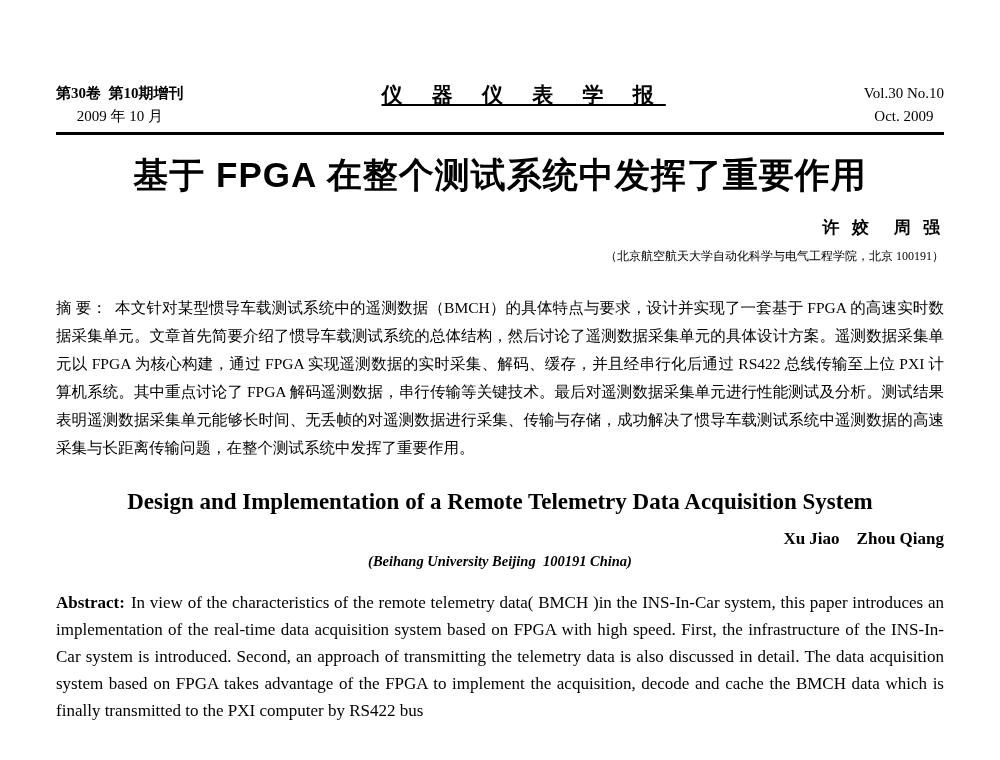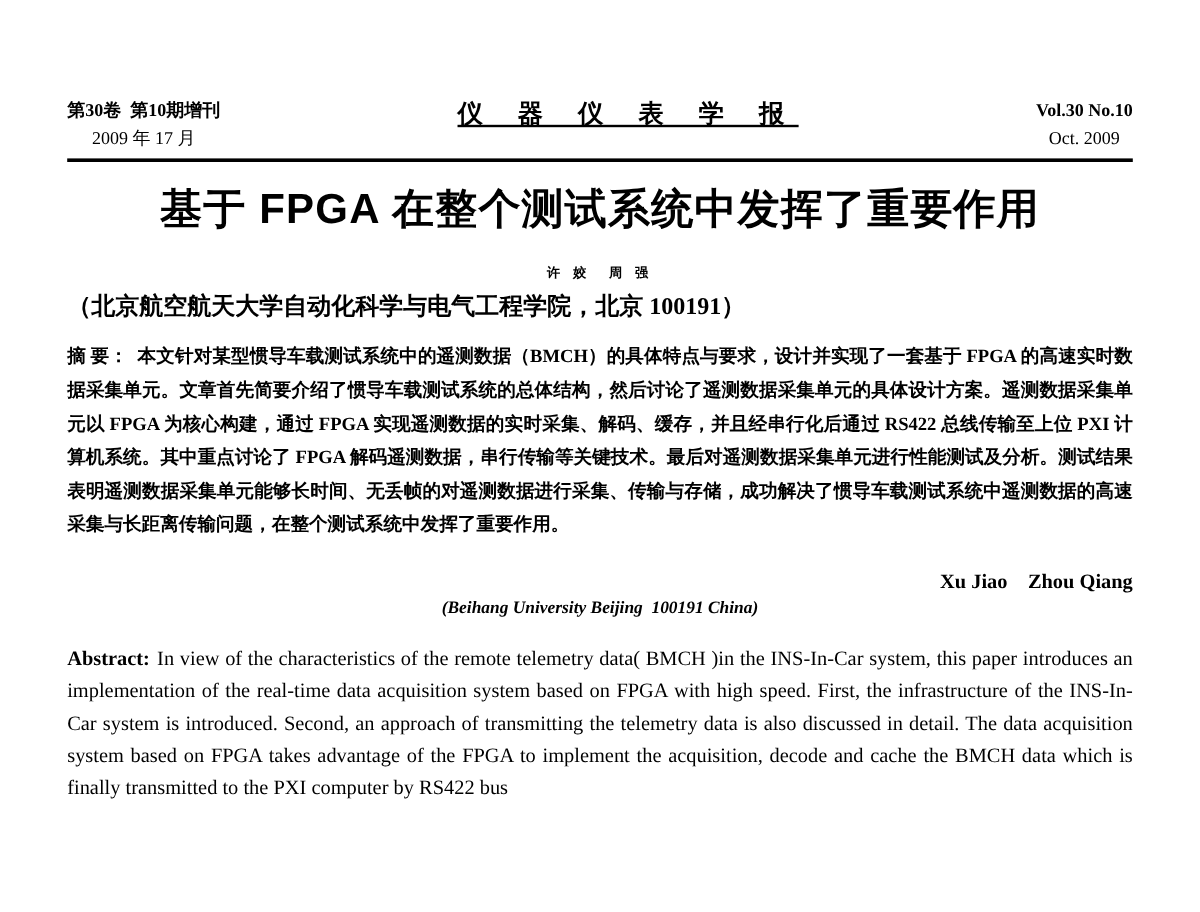--- a/index.html
+++ b/index.html
@@ -54,56 +54,55 @@
     line-height: 22px;
     margin-top: 2px;
     white-space: nowrap;
   }
   .mh-right {
     text-align: center;
     font-size: 15px;
     line-height: 23px;
     white-space: nowrap;
   }
-  .mh-right .l1 { font-weight: bold; }
+  .mh-right .l1 { font-weight: normal; }
 
   .rule {
     margin-top: 4px;
     border-bottom: 3.5px solid #000000;
   }
 
   
   .title-zh {
     margin: 18px 0 0 0;
     text-align: center;
     font-family: "Liberation Sans", sans-serif;
     font-size: 35px;
     font-weight: bold;
     letter-spacing: 1px;
     line-height: 44px;
   }
   .authors-zh {
     margin-top: 20px;
-    text-align: center;
-    font-size: 11px;
+    text-align: right;
+    font-size: 17px;
     font-weight: bold;
     letter-spacing: 4px;
     line-height: 22px;
   }
   .affil-zh {
     margin-top: 7px;
-    text-align: left;
-    font-size: 20px;
+    text-align: right;
+    font-size: 12px;
     line-height: 20px;
-    font-weight: bold;
   }
   .abstract-zh {
-    margin: 18px 0 0 0;
+    margin: 28px 0 0 0;
     font-size: 15.5px;
-    font-weight: bold;
+    font-weight: normal;
     line-height: 28px;
     text-align: justify;
   }
   .label-zh { margin-right: 8px; }
   .keywords {
     margin: 0;
     font-size: 15.5px;
     font-weight: bold;
     line-height: 28px;
   }
@@ -141,21 +140,21 @@
   .label-en { font-weight: bold; margin-right: 6px; }
 </style>
 </head>
 <body>
 
 <div class="page">
 
   <header class="masthead">
     <div class="mh-left">
       <div class="l1">第30卷 第10期增刊</div>
-      <div class="l2">2009 年 17 月</div>
+      <div class="l2">2009 年 10 月</div>
     </div>
     <div class="mh-center">
       <div class="jname-zh">仪 器 仪 表 学 报</div>
     </div>
     <div class="mh-right">
       <div class="l1">Vol.30 No.10</div>
       <div class="l2">Oct. 2009</div>
     </div>
   </header>
 
@@ -163,20 +162,21 @@
 
   <h1 class="title-zh">基于 FPGA 在整个测试系统中发挥了重要作用</h1>
 
   <div class="authors-zh">许 姣 周 强</div>
   <div class="affil-zh">（北京航空航天大学自动化科学与电气工程学院，北京 100191）</div>
 
   <p class="abstract-zh"><span class="label-zh">摘 要：</span><span>本文针对某型惯导车载测试系统中的遥测数据（BMCH）的具体特点与要求，设计并实现了一套基于 FPGA 的高速实时数据采集单元。文章首先简要介绍了惯导车载测试系统的总体结构，然后讨论了遥测数据采集单元的具体设计方案。遥测数据采集单元以 FPGA 为核心构建，通过 FPGA 实现遥测数据的实时采集、解码、缓存，并且经串行化后通过 RS422 总线传输至上位 PXI 计算机系统。其中重点讨论了 FPGA 解码遥测数据，串行传输等关键技术。最后对遥测数据采集单元进行性能测试及分析。测试结果表明遥测数据采集单元能够长时间、无丢帧的对遥测数据进行采集、传输与存储，成功解决了惯导车载测试系统中遥测数据的高速采集与长距离传输问题，在整个测试系统中发挥了重要作用。</span></p>
 
 
   <h2 class="title-en">
+    <span class="ten-line">Design and Implementation of a Remote Telemetry Data Acquisition System</span>
   </h2>
 
   <div class="authors-en">Xu Jiao Zhou Qiang</div>
   <div class="affil-en">(Beihang University Beijing 100191 China)</div>
 
   <p class="abstract-en"><span class="label-en">Abstract:</span><span>In view of the characteristics of the remote telemetry data( BMCH )in the INS-In-Car system, this paper introduces an implementation of the real-time data acquisition system based on FPGA with high speed. First, the infrastructure of the INS-In-Car system is introduced. Second, an approach of transmitting the telemetry data is also discussed in detail. The data acquisition system based on FPGA takes advantage of the FPGA to implement the acquisition, decode and cache the BMCH data which is finally transmitted to the PXI computer by RS422 bus</span></p>
 
 </div>
 
 </body></html>

